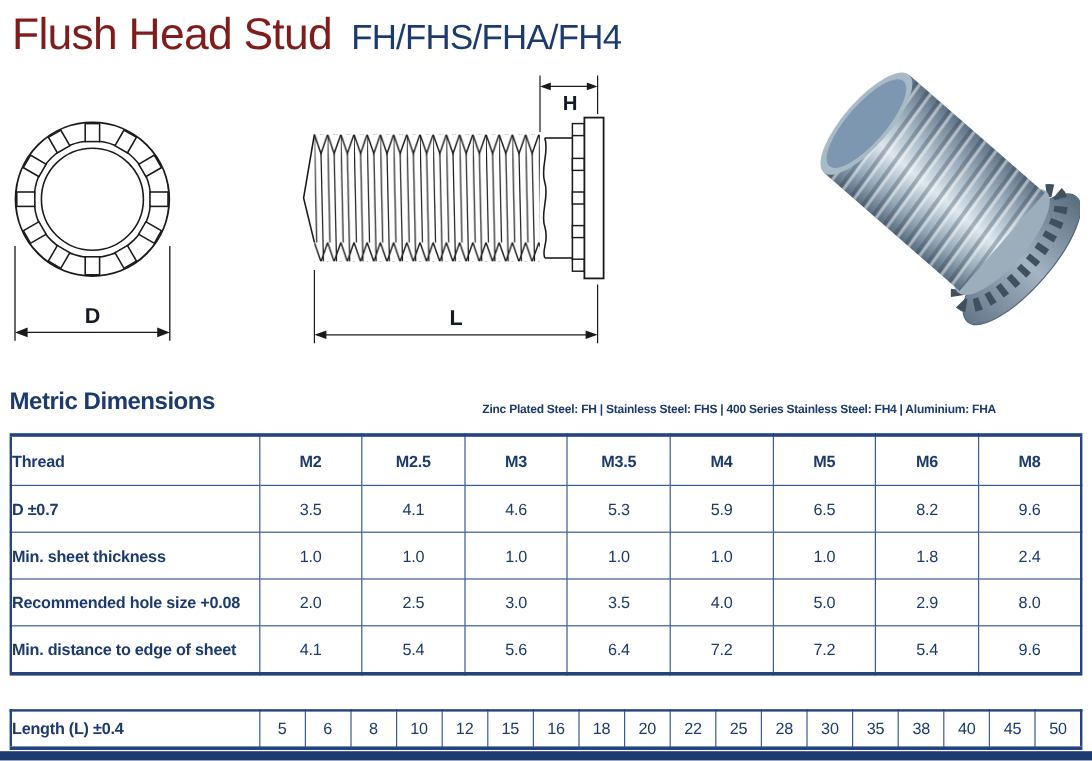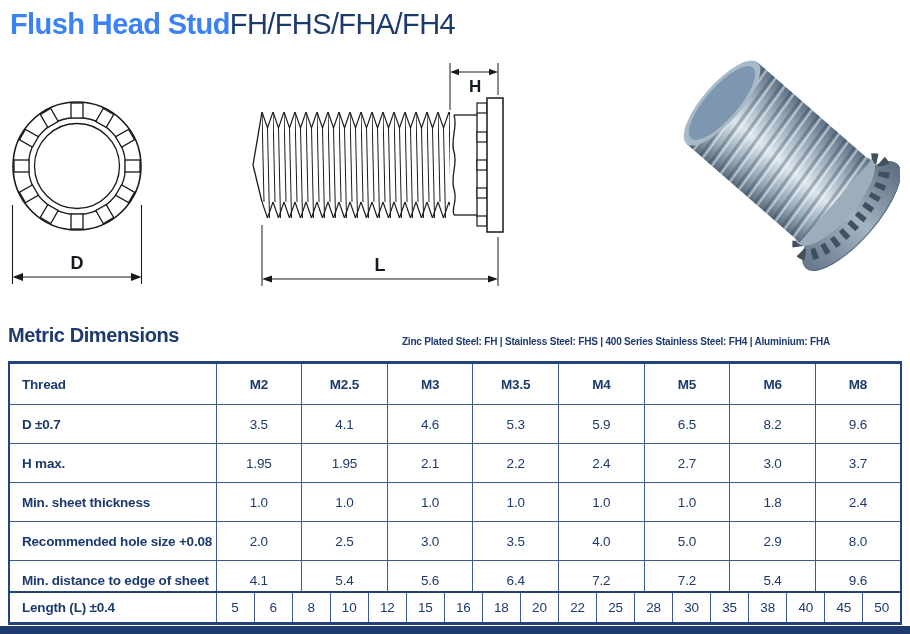--- a/index.html
+++ b/index.html
@@ -2,40 +2,40 @@
 <html><head>
 <meta charset="utf-8">
 <style>
   html,body{margin:0;padding:0;background:#ffffff;}
   .page{
     position:relative;width:910px;height:634px;background:#fff;overflow:hidden;
     font-family:"Liberation Sans",sans-serif;color:#1d3a6f;letter-spacing:-0.2px;
   }
   
   .hdr{position:absolute;left:10px;top:8px;white-space:nowrap;}
-  .hdr .t1{font-size:29px;font-weight:bold;color:#3b82f6;letter-spacing:-0.6px;}
-  .hdr .t2{font-size:29px;font-weight:normal;color:#1d3a6f;letter-spacing:-0.6px;}
+  .hdr .t1{font-size:37px;font-weight:normal;color:#7f1d1d;letter-spacing:-0.6px;}
+  .hdr .t2{font-size:29px;font-weight:normal;color:#1d3a6f;margin-left:16px;letter-spacing:-0.6px;}
   
   .draw{position:absolute;}
   .dv-front{left:0px;top:55px;}
   .dv-side{left:240px;top:55px;}
   .dv-photo{left:655px;top:40px;}
   .dimlbl{font-family:"Liberation Sans",sans-serif;font-weight:bold;fill:#141a24;}
   
   .sec-h{position:absolute;left:8px;top:324px;font-size:20px;font-weight:bold;color:#1d3a6f;letter-spacing:-0.4px;}
   .sec-sub{position:absolute;right:80px;top:336px;font-size:10px;font-weight:bold;color:#1d3a6f;}
   
   table{border-collapse:collapse;table-layout:fixed;position:absolute;left:8px;width:894px;background:#fff;}
   .mt{top:361px;border:2px solid #24447e;border-top-width:3px;border-bottom-width:3px;}
   .lt{top:591px;border:2px solid #24447e;border-bottom-width:3px;}
   td{border:1.2px solid #3a5a96;color:#1d3a6f;font-size:13.5px;overflow:hidden;white-space:nowrap;}
   .mt td{height:36px;}
   .mt tr.hd td{height:38px;font-weight:bold;}
   .lt td{height:27px;}
-  td.lab{font-weight:bold;text-align:left;padding-left:12px;}
+  td.lab{font-weight:bold;text-align:left;padding-left:0;}
   td.val{text-align:center;}
   
   .footbar{position:absolute;left:0;top:626px;width:910px;height:8px;background:#1e3a6e;}
 </style>
 </head>
 <body>
 
 <div class="page">
 
   <div class="hdr">
@@ -208,31 +208,20 @@
       <td class="val">3.5</td>
       <td class="val">4.1</td>
       <td class="val">4.6</td>
       <td class="val">5.3</td>
       <td class="val">5.9</td>
       <td class="val">6.5</td>
       <td class="val">8.2</td>
       <td class="val">9.6</td>
     </tr>
     <tr>
-      <td class="lab">H max.</td>
-      <td class="val">1.95</td>
-      <td class="val">1.95</td>
-      <td class="val">2.1</td>
-      <td class="val">2.2</td>
-      <td class="val">2.4</td>
-      <td class="val">2.7</td>
-      <td class="val">3.0</td>
-      <td class="val">3.7</td>
-    </tr>
-    <tr>
       <td class="lab">Min. sheet thickness</td>
       <td class="val">1.0</td>
       <td class="val">1.0</td>
       <td class="val">1.0</td>
       <td class="val">1.0</td>
       <td class="val">1.0</td>
       <td class="val">1.0</td>
       <td class="val">1.8</td>
       <td class="val">2.4</td>
     </tr>

